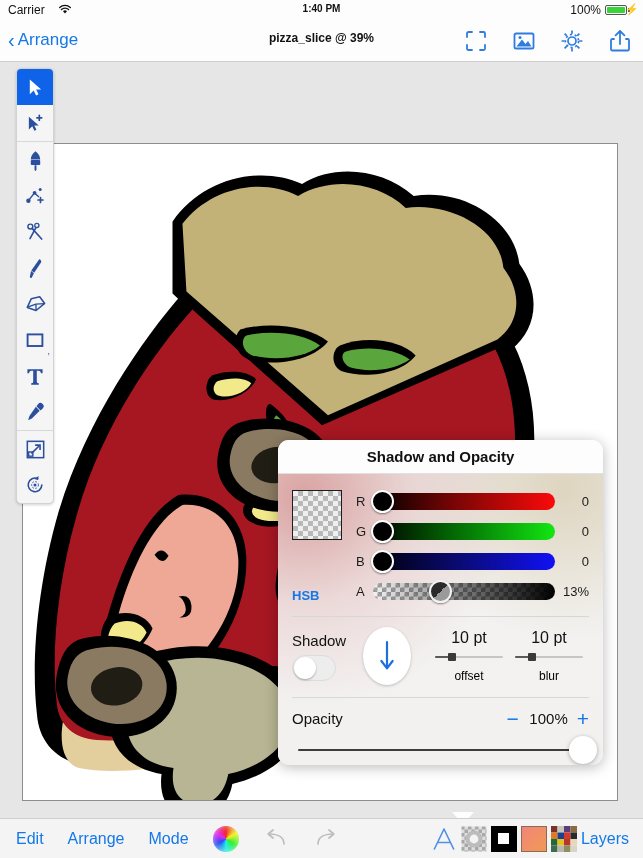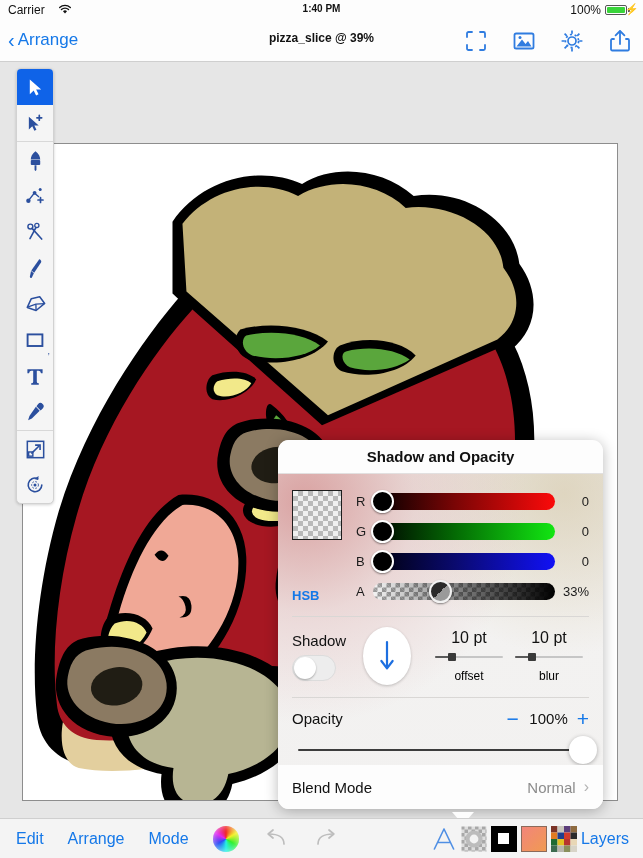--- a/index.html
+++ b/index.html
@@ -447,21 +447,21 @@
                 <div class="sthumb" style="left:-2px"></div>
               </div>
               <span class="sval">0</span>
             </div>
 
             <div class="srow">
               <span class="slbl">A</span>
               <div class="strack a">
                 <div class="sthumb split" style="left:31%"></div>
               </div>
-              <span class="sval">33%</span>
+              <span class="sval">13%</span>
             </div>
 
           </div>
         </div>
         <div class="hsb">HSB</div>
       </div>
 
       <div class="hr"></div>
 
       <div class="shadow-row">
@@ -506,25 +506,20 @@
           <span class="op-label">Opacity</span>
           <span class="op-minus">−</span>
           <span class="op-val">100%</span>
           <span class="op-plus">+</span>
         </div>
         <div class="op-track">
           <div class="op-thumb" style="left:calc(100% - 14px)"></div>
         </div>
       </div>
 
-      <div class="blend-row">
-        <span class="blend-label">Blend Mode</span>
-        <span class="blend-val">Normal</span>
-        <span class="blend-chev">›</span>
-      </div>
     </div>
   </div>
 
   <svg class="po-tail" viewBox="0 0 22 13">
     <path d="M0 0 H22 L11 12.6 Z" fill="#fdfdfd"></path>
   </svg>
 
   <div class="bottombar">
     <div class="bb-left">
       <span class="bb-item">Edit</span>

